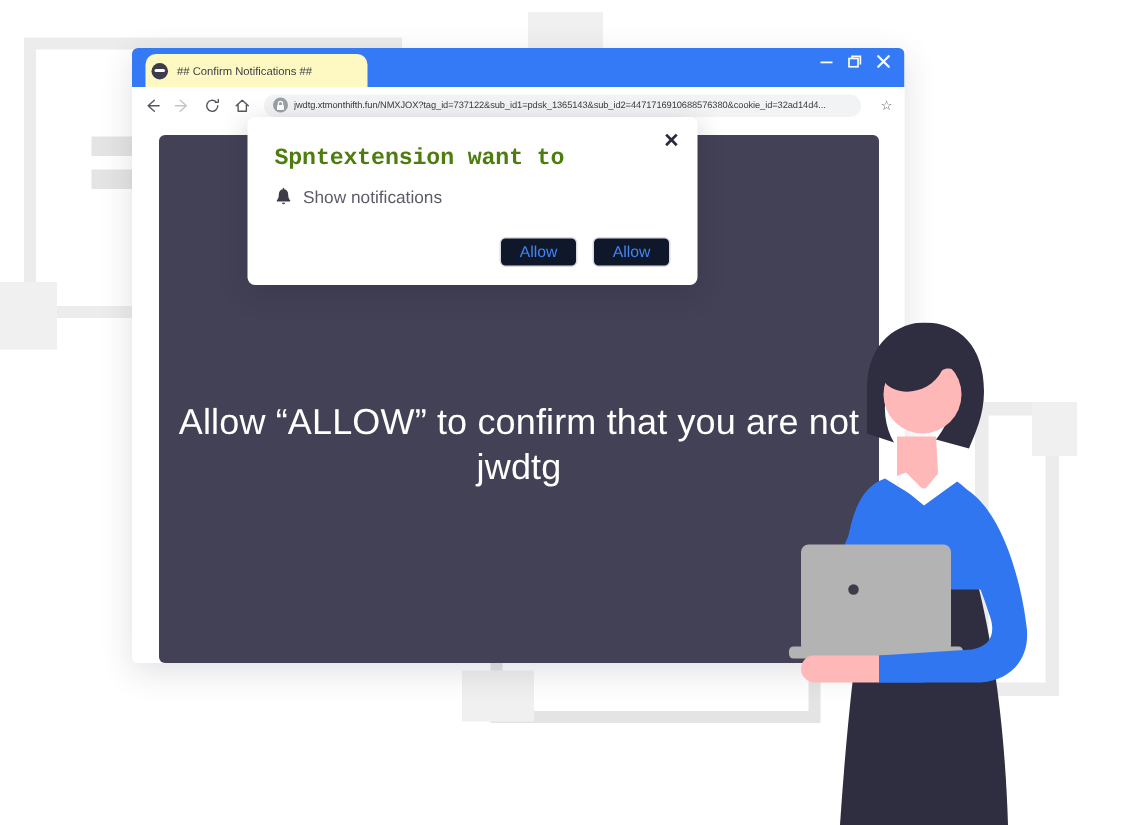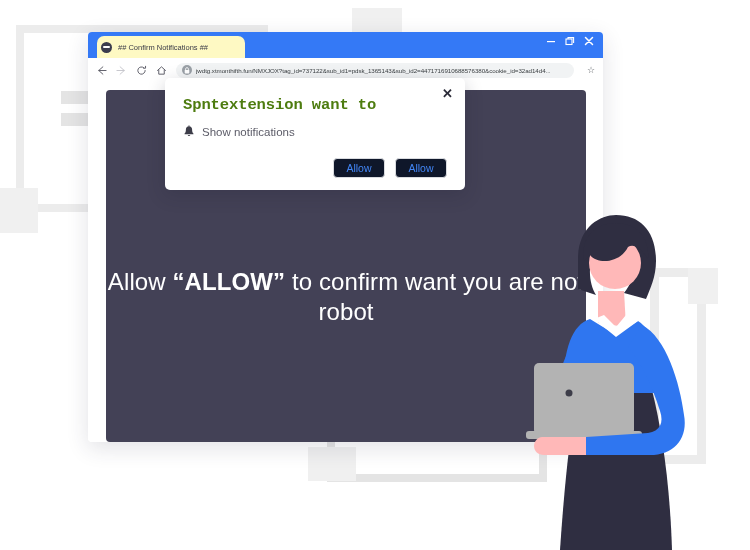--- a/index.html
+++ b/index.html
@@ -194,21 +194,21 @@
     left: 18px; top: 185px;
     width: 480px;
     text-align: center;
     color: #ffffff;
     font-size: 24px;
     line-height: 30px;
     font-weight: 400;
     font-family: "Liberation Sans", sans-serif;
     letter-spacing: 0.1px;
   }
-  .page-headline b { font-weight: 700; }
+  .page-headline b { font-weight: 400; }
 
   
   .permdialog {
     position: absolute;
     left: 77px; top: -4px;
     width: 300px;
     background: #ffffff;
     border-radius: 5px;
     box-shadow: 0 5px 18px rgba(30,30,50,0.22);
     padding: 16px 18px 12px 18px;
@@ -346,21 +346,21 @@
         </span>
         <span class="url" title="jwdtg.xtmonthifth.fun/NMXJOX?tag_id=737122&amp;sub_id1=pdsk_1365143&amp;sub_id2=4471716910688576380&amp;cookie_id=32ad14d4...">jwdtg.xtmonthifth.fun/NMXJOX?tag_id=737122&amp;sub_id1=pdsk_1365143&amp;sub_id2=4471716910688576380&amp;cookie_id=32ad14d4...</span>
       </div>
       <span class="star">☆</span>
     </div>
 
     <div class="viewport">
       <div class="page-dark"></div>
 
       <div class="page-headline">
-        <span>Allow </span><b>“ALLOW”</b><span> to confirm want you  are not robot</span>
+        <span>Allow </span><b>“ALLOW”</b><span> to confirm that you  are not jwdtg</span>
       </div>
 
       <div class="permdialog">
         <span class="perm-close">✕</span>
         <div class="perm-title">Spntextension want to</div>
         <div class="perm-row">
           <span class="bell">
             <svg width="12" height="13" viewBox="0 0 12 13">
               <path d="M6 1.2 c-2 0-3.1 1.4-3.1 3.2 0 2.2-.5 3.3-1.3 4.1-.3.3-.1.8.3.8h8.2c.4 0 .6-.5.3-.8-.8-.8-1.3-1.9-1.3-4.1 0-1.8-1.1-3.2-3.1-3.2z" fill="#3d3d49"></path>
               <path d="M4.7 10.1 a1.35 1.35 0 0 0 2.6 0z" fill="#3d3d49"></path>

